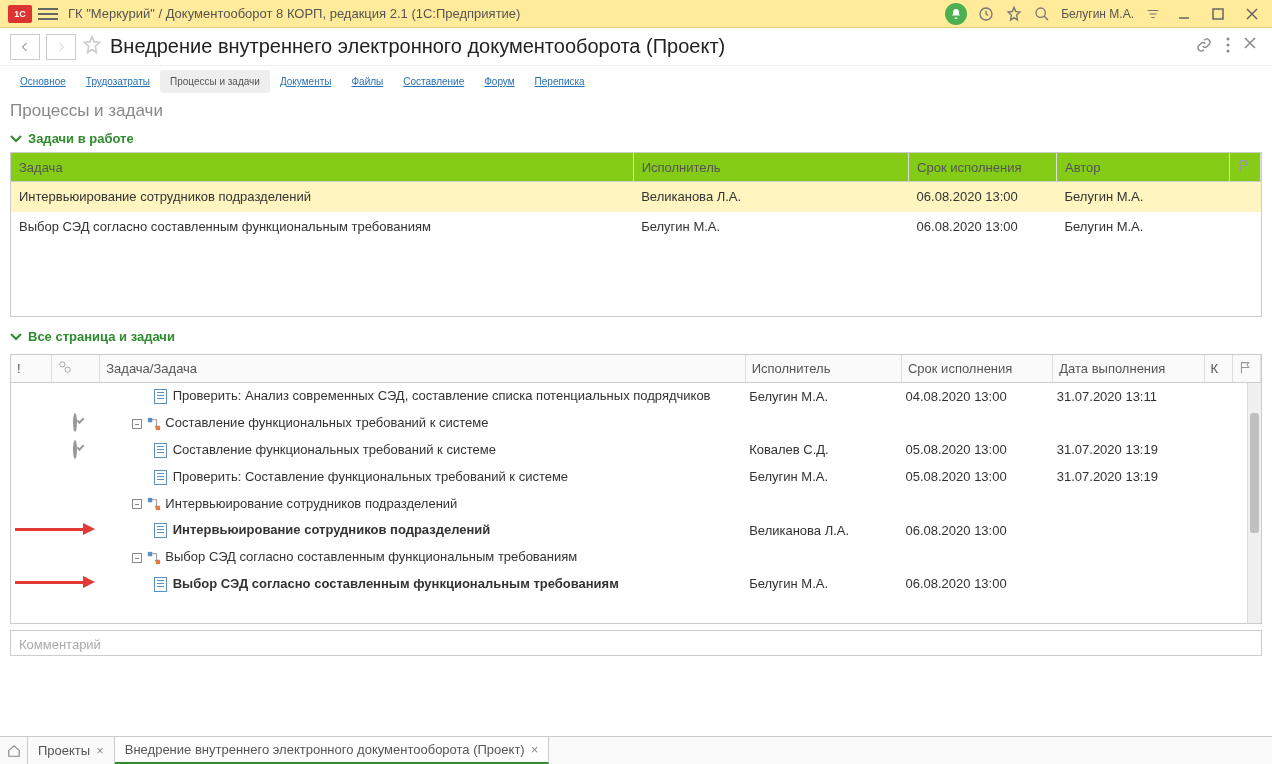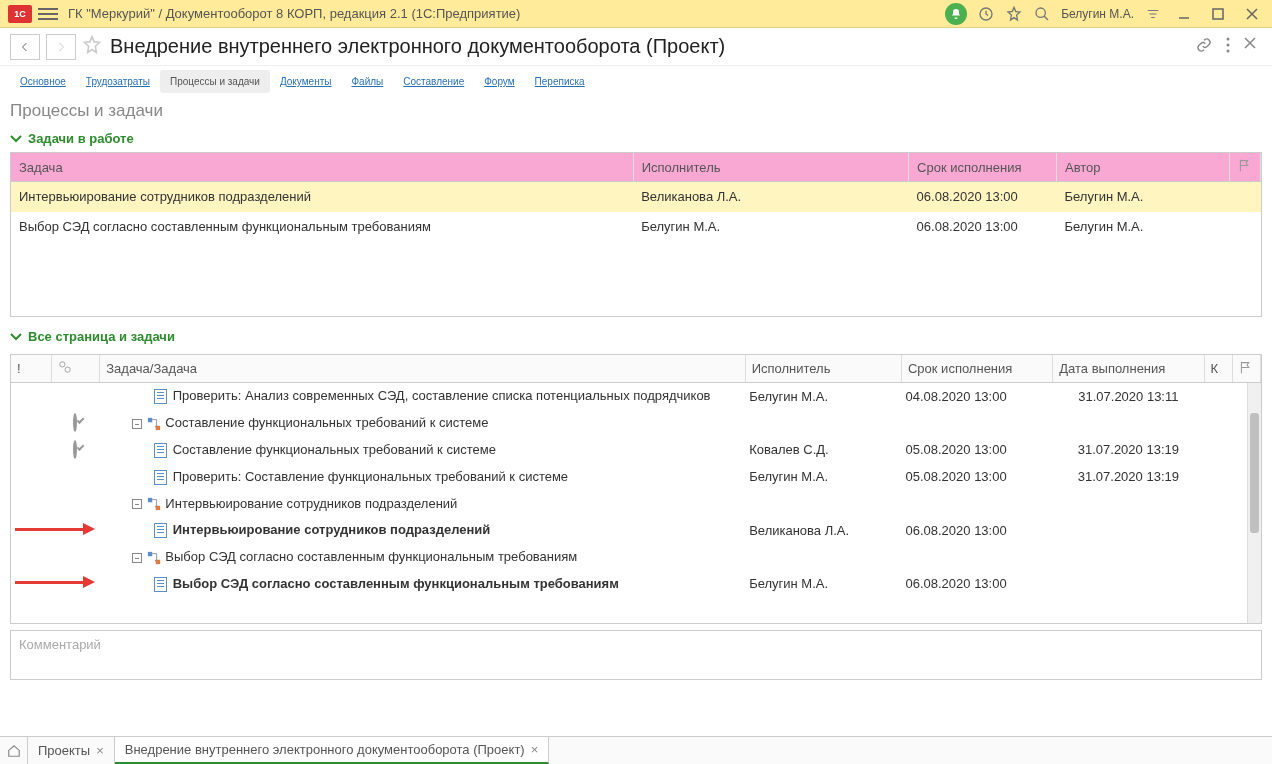--- a/index.html
+++ b/index.html
@@ -32,41 +32,41 @@
 
 .section-title { font-size: 17px; color: #888; padding: 0 10px 8px 10px; }
 
 
 .group-header { display: flex; align-items: center; gap: 6px; padding: 2px 18px 6px 10px; color: #2e8b2e; font-weight: bold; cursor: pointer; font-size:13px;}
 .group-header svg { color: #2e8b2e; }
 
 
 .table1-wrap { margin: 0 10px; border: 1px solid #ccc; height: 165px; overflow:hidden; }
 .table1 { width: 100%; border-collapse: collapse; }
-.table1 th { text-align: left; font-weight: normal; color: #555; padding: 6px 8px; border-right: 1px solid #ddd; border-bottom: 1px solid #ccc; background: #f9a8d4; font-size:13px;}
+.table1 th { text-align: left; font-weight: normal; color: #555; padding: 6px 8px; border-right: 1px solid #ddd; border-bottom: 1px solid #ccc; background: #84cc16; font-size:13px;}
 .table1 td { padding: 7px 8px; border-bottom: 1px solid transparent; font-size:13px;}
 .table1 tr.highlight { background: #fff5c0; }
 .col-task1 { width: 610px; }
 .col-exec1 { width: 270px; }
 .col-due1 { width: 145px; }
 .col-auth1 { width: 170px; }
 .col-flag1 { width: 30px; }
 
 
 .table2-wrap { margin: 4px 10px 0 10px; border: 1px solid #ccc; height: 270px; position:relative; }
 .table2 { width: 100%; border-collapse: collapse; }
 .table2 th { text-align: left; font-weight: normal; color: #555; padding: 5px 6px; border-right: 1px solid #ddd; border-bottom: 1px solid #ccc; background: #fafafa; font-size:13px; }
 .table2 td { padding: 5px 4px; font-size:13px; vertical-align: middle; white-space: nowrap;}
 .table2 tr { border-bottom: 1px solid transparent; }
 .col-ex { width: 28px; text-align:center;}
 .col-status { width: 34px; text-align:center;}
 .col-proc { width: 640px; }
 .col-exec2 { width: 155px; }
 .col-due2 { width: 150px; }
-.col-done2 { width: 150px; text-align: center; }
+.col-done2 { width: 150px; }
 .col-k { width: 28px; text-align:center;}
 .col-flag2 { width: 28px; }
 .bold { font-weight: bold; }
 .scrollbar-v { position:absolute; right:0; top:28px; bottom:0; width:14px; background:#f0f0f0; border-left:1px solid #ddd;}
 .scrollbar-v::before { content:''; position:absolute; left:2px; right:2px; top:30px; height:120px; background:#c0c0c0; border-radius:3px;}
 .status-green { width:14px; height:14px; background:#4caf50; border-radius:50%; position:relative;}
 .status-green::after { content:''; position:absolute; left:3px; top:5px; width:6px; height:3px; border-left:2px solid #fff; border-bottom:2px solid #fff; transform:rotate(-45deg);}
 .status-gray-ring { width:12px; height:12px; border:2px solid #999; border-radius:50%; position:relative;}
 .status-gray-ring::after{content:''; position:absolute; left:2px; top:3px; width:5px; height:2px; border-left:2px solid #999; border-bottom:2px solid #999; transform:rotate(-45deg);}
 .tree-minus { display:inline-block; width:10px; height:10px; border:1px solid #888; position:relative; vertical-align:middle; margin-right:2px; background:#fff;}
@@ -74,21 +74,21 @@
 .proc-icon { display:inline-block; vertical-align:middle; width:14px; height:14px; position:relative; margin-right:4px;}
 .proc-icon svg{width:14px;height:14px;}
 .doc-icon { display:inline-block; vertical-align:middle; width:13px; height:15px; border:1px solid #5a8fc7; background:#fff; position:relative; margin-right:6px;}
 .doc-icon::after { content:''; position:absolute; left:2px; top:2px; right:2px; height:1px; background:#5a8fc7; box-shadow:0 3px 0 #5a8fc7, 0 6px 0 #5a8fc7;}
 
 .arrow-red { display:inline-block; width:80px; height:12px; position:relative; }
 .arrow-red::before { content:''; position:absolute; left:0; top:5px; width:68px; height:3px; background:#e53935;}
 .arrow-red::after { content:''; position:absolute; right:0; top:0; width:0; height:0; border-left:12px solid #e53935; border-top:6px solid transparent; border-bottom:6px solid transparent;}
 
 
-.comment-box { margin: 6px 10px 0 10px; height: 50px; border: 1px solid #ccc; padding: 6px 8px; color: #aaa; font-size: 13px; }
+.comment-box { margin: 6px 10px 0 10px; height: 26px; border: 1px solid #ccc; padding: 6px 8px; color: #aaa; font-size: 13px; }
 
 
 .bottom-tabs { position: absolute; bottom: 0; left: 0; right: 0; height: 28px; background: #fafafa; border-top: 1px solid #ccc; display: flex; align-items: stretch; }
 .bottom-tabs .home-icon { width:28px; display:flex; align-items:center; justify-content:center; border-right:1px solid #ccc; color:#888; cursor:pointer;}
 .btab { padding: 0 10px; display: flex; align-items: center; gap: 6px; border-right: 1px solid #ccc; cursor: pointer; font-size:13px; color:#555;}
 .btab.active { border-bottom: 2px solid #2e8b2e; background:#fff;}
 .btab .close-x { color:#888; font-size:13px;}
 th .flag-icon, .table2 th .flag-icon { color:#999;}
 .flag-icon svg{width:13px;height:13px;}
 </style>

